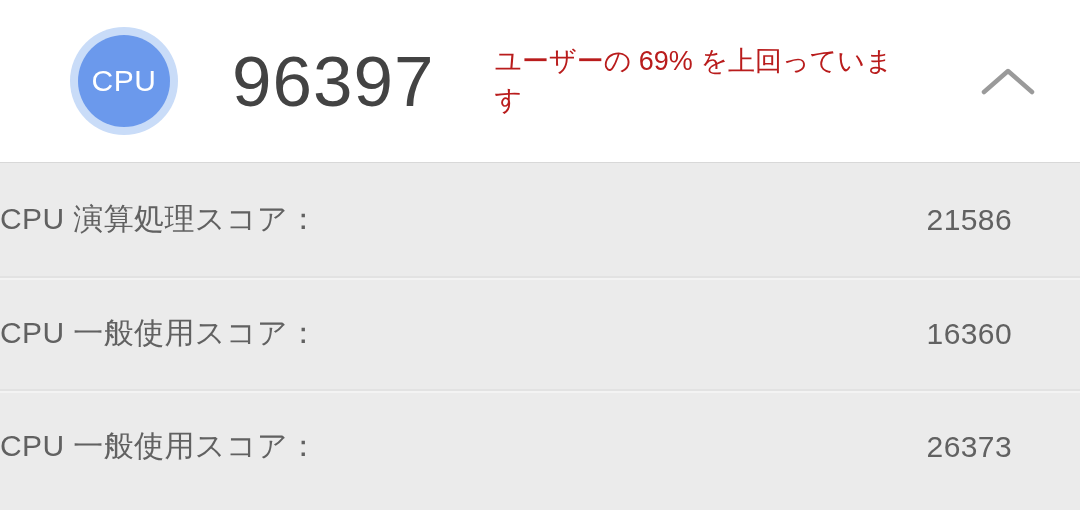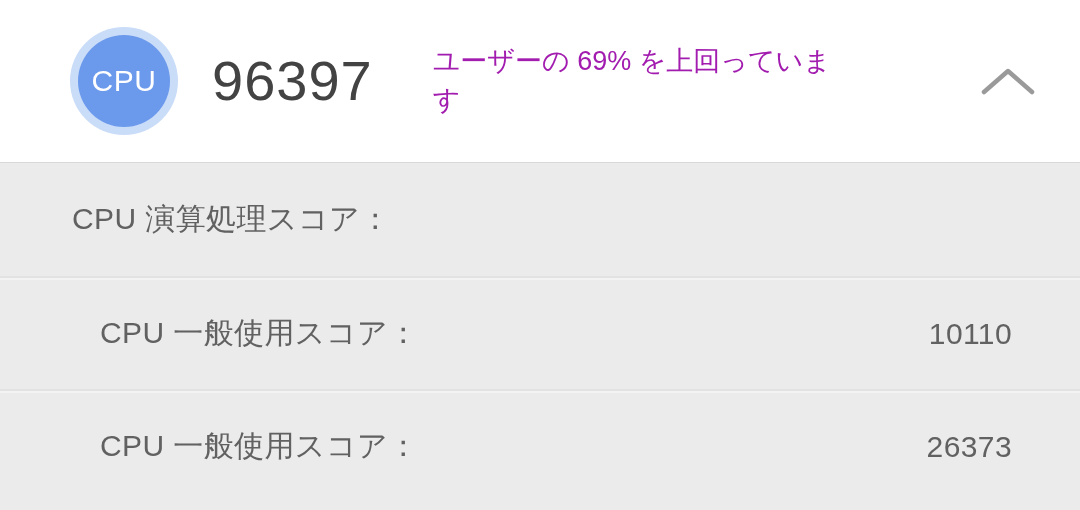--- a/index.html
+++ b/index.html
@@ -63,35 +63,35 @@
   }
   .badge-core span {
     color: #ffffff;
     font-size: 30px;
     letter-spacing: 0.5px;
     font-weight: 400;
     line-height: 1;
   }
 
   .score-value {
-    margin-left: 34px;
-    font-size: 56px;
+    margin-left: 54px;
+    font-size: 71px;
     font-weight: 300;
     color: #434343;
     letter-spacing: 1px;
     line-height: 1;
     flex: 0 0 auto;
     white-space: nowrap;
   }
 
   .score-desc {
     margin-left: 60px;
     font-size: 27px;
     line-height: 1.45;
-    color: #a21caf;
+    color: #b91c1c;
     font-weight: 400;
     width: 400px;
     flex: 0 0 auto;
     word-break: break-all;
   }
 
   .collapse-btn {
     position: absolute;
     right: 34px;
     top: 50%;
@@ -116,25 +116,23 @@
     height: 113px;
     display: flex;
     align-items: center;
     background: #ebebeb;
     box-sizing: border-box;
     position: relative;
   }
   .row + .row {
     border-top: 2px solid #e2e2e2;
     box-shadow: inset 0 2px 0 #f3f3f3;
-    padding-left: 28px;
   }
 
   .row-label {
-    margin-left: 72px;
     font-size: 30px;
     color: #616161;
     font-weight: 400;
     letter-spacing: 0.4px;
     white-space: nowrap;
     text-align: right;
   }
 
   .row-value {
     margin-left: auto;
@@ -171,25 +169,26 @@
         </svg>
       </span>
     </div>
 
   </div>
 
   <div class="list">
 
     <div class="row">
       <div class="row-label">CPU 演算処理スコア：</div>
+      <div class="row-value">21586</div>
     </div>
 
     <div class="row">
       <div class="row-label">CPU 一般使用スコア：</div>
-      <div class="row-value">10110</div>
+      <div class="row-value">16360</div>
     </div>
 
     <div class="row">
       <div class="row-label">CPU 一般使用スコア：</div>
       <div class="row-value">26373</div>
     </div>
 
   </div>
 
 </div>

